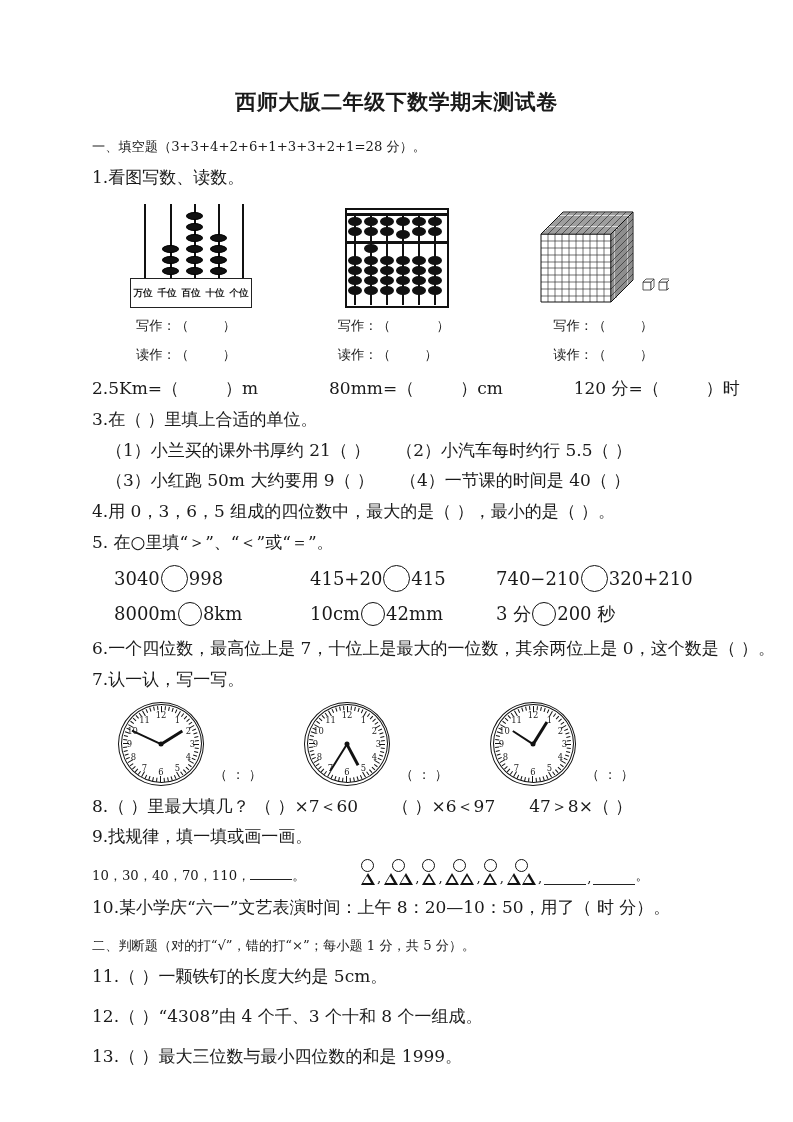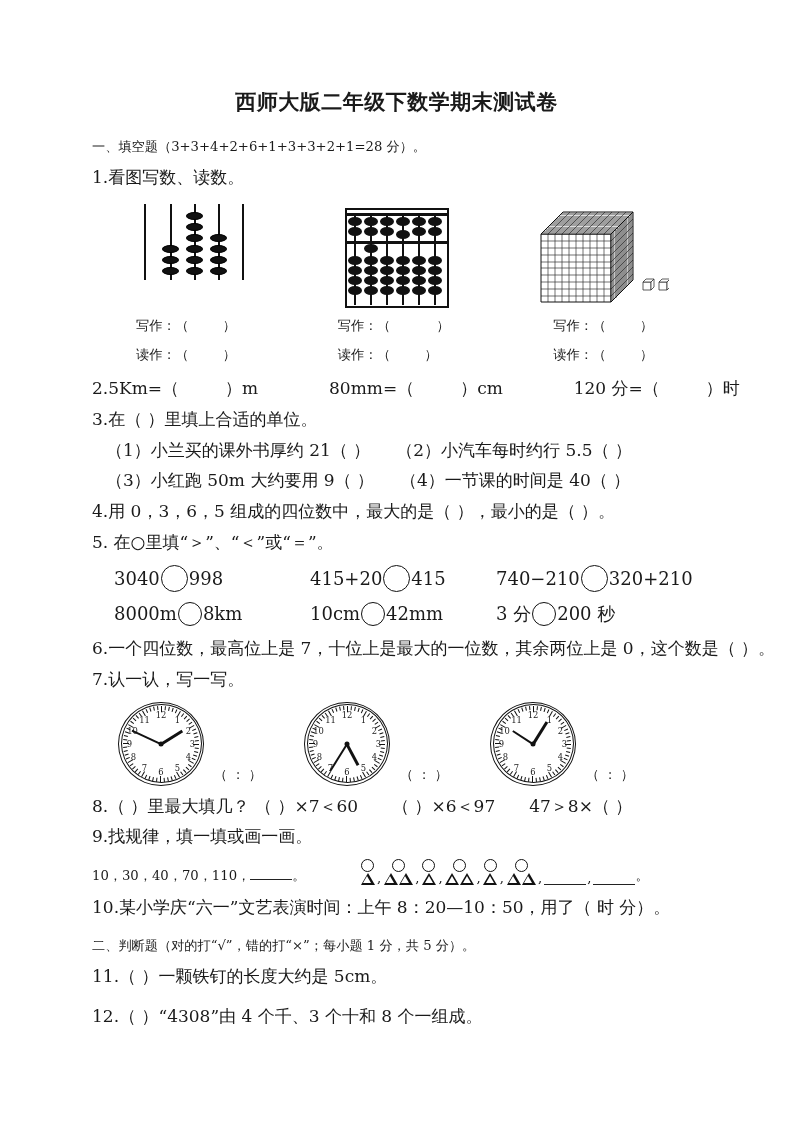--- a/index.html
+++ b/index.html
@@ -118,20 +118,37 @@
           <div class="bead" style="left:56px;top:8px"></div>
           <div class="bead" style="left:56px;top:19px"></div>
           <div class="bead" style="left:56px;top:30px"></div>
           <div class="bead" style="left:56px;top:41px"></div>
           <div class="bead" style="left:56px;top:52px"></div>
           <div class="bead" style="left:56px;top:63px"></div>
           <div class="bead" style="left:80px;top:30px"></div>
           <div class="bead" style="left:80px;top:41px"></div>
           <div class="bead" style="left:80px;top:52px"></div>
           <div class="bead" style="left:80px;top:63px"></div>
+          <div class="pvbox">
+            <div class="pvcell">
+                <span>万位</span>
+              </div>
+            <div class="pvcell">
+                <span>千位</span>
+              </div>
+            <div class="pvcell">
+                <span>百位</span>
+              </div>
+            <div class="pvcell">
+                <span>十位</span>
+              </div>
+            <div class="pvcell">
+                <span>个位</span>
+              </div>
+          </div>
         </div>
       </div>
       <div class="ansline">
         <span>写作：（</span><span class="sp w34"></span><span>）</span>
       </div>
       <div class="ansline b">
         <span>读作：（</span><span class="sp w34"></span><span>）</span>
       </div>
     </div>
 
@@ -649,14 +666,15 @@
       <span class="ul"></span>
       <span style="font-size:13.2px">。</span>
     </div>
   </div>
 
   <div class="ln" style="margin-top:14px">10.某小学庆“六一”文艺表演时间：上午 8：20—10：50，用了（        时        分）。</div>
 
   <div class="sec" style="margin-top:20px">二、判断题（对的打“√”，错的打“×”；每小题 1 分，共 5 分）。</div>
   <div class="ln" style="margin-bottom:22px">11.（        ）一颗铁钉的长度大约是 5cm。</div>
   <div class="ln" style="margin-bottom:22px">12.（        ）“4308”由 4 个千、3 个十和 8 个一组成。</div>
+  <div class="ln">13.（        ）最大三位数与最小四位数的和是 1999。</div>
 
 </div>
 
 </body></html>

